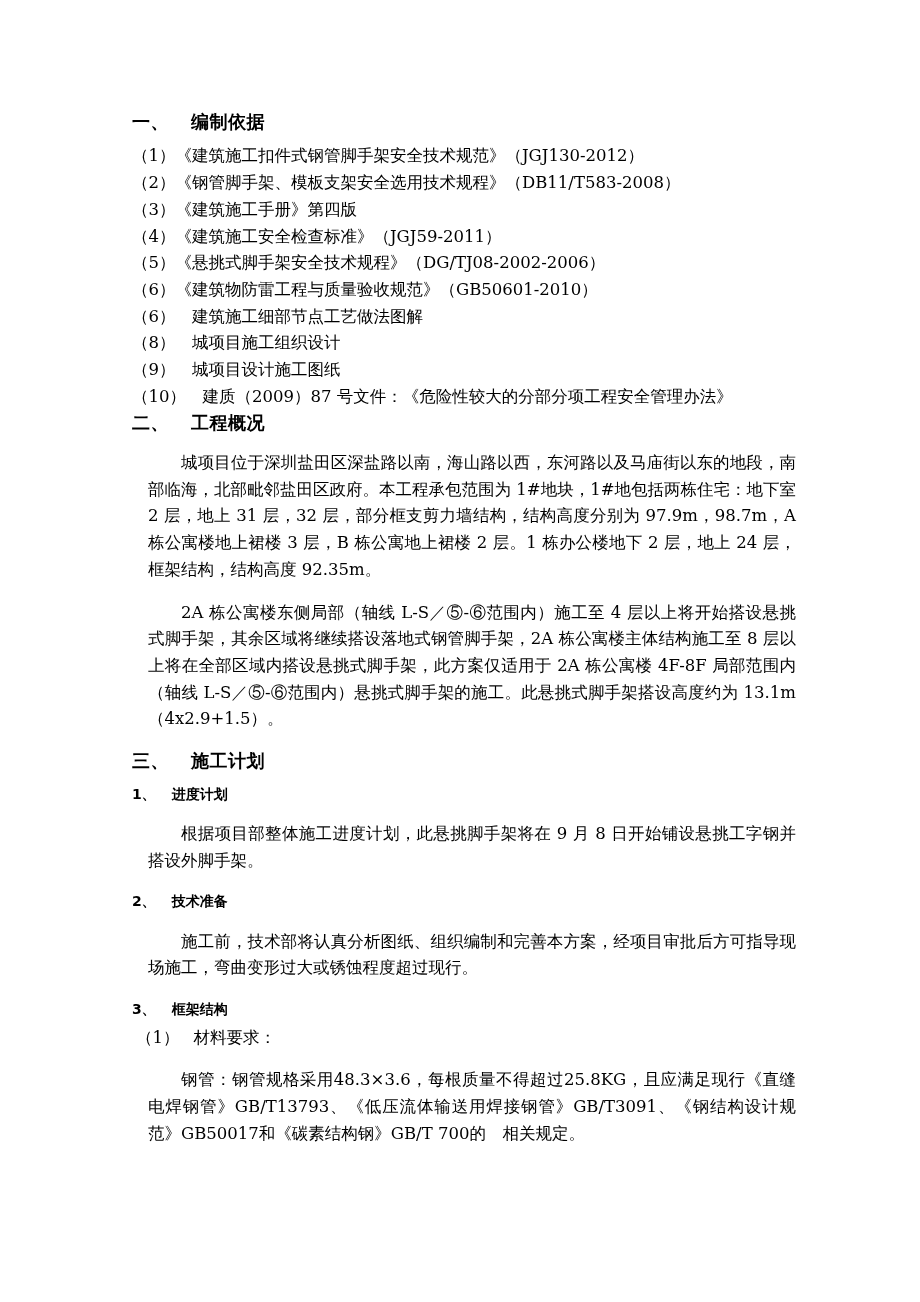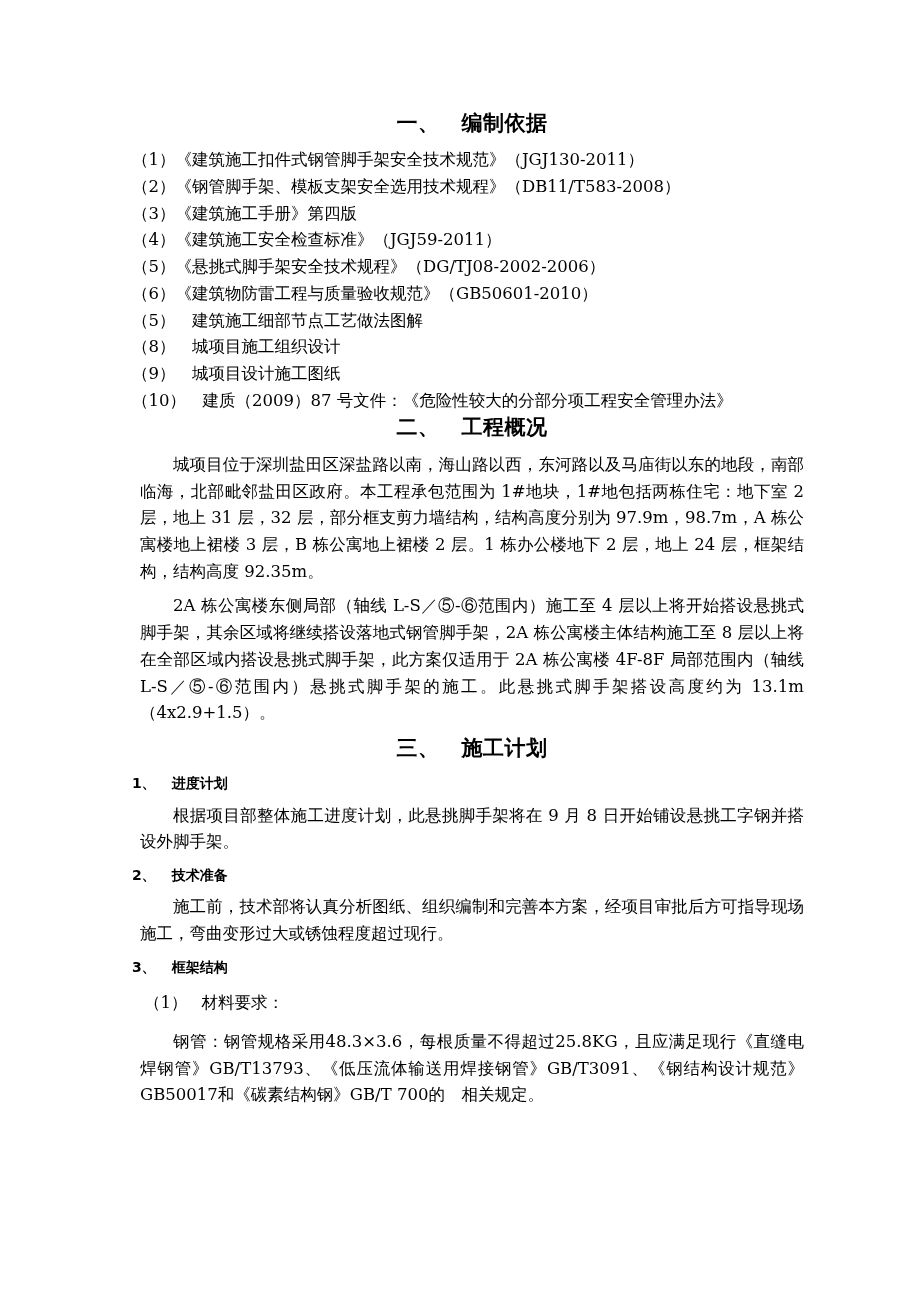--- a/index.html
+++ b/index.html
@@ -16,80 +16,79 @@
   .page {
     position: relative;
     width: 920px;
     height: 1302px;
     box-sizing: border-box;
     padding: 110px 108px 40px 132px;
     background: #ffffff;
   }
   h1.section-title {
     font-family: "DejaVu Sans", "Liberation Sans", sans-serif;
-    font-size: 21px;
+    font-size: 18px;
     font-weight: bold;
     margin: 0 0 10px 0;
     letter-spacing: 0.5px;
     line-height: 1.3;
-    text-align: center;
   }
   h1.section-title .num {
     margin-right: 22px;
   }
   .list-line {
     font-size: 16.5px;
     line-height: 1.62;
     margin: 0;
     white-space: nowrap;
   }
   .para {
     font-size: 16.5px;
     line-height: 1.62;
-    margin: 8px;
+    margin: 16px;
     text-align: justify;
     text-justify: inter-ideograph;
     text-indent: 2em;
   }
   .sub-head {
     font-family: "DejaVu Sans", "Liberation Sans", sans-serif;
     font-size: 14px;
     font-weight: bold;
     margin: 2px 0 0 0;
     line-height: 1.6;
   }
   .sub-head .sh-num {
     display: inline-block;
     margin-right: 16px;
   }
   .sec2 { margin-top: 14px; }
   .sec3 { margin-top: 16px; }
   .item-mat {
     font-size: 16.5px;
     line-height: 1.62;
-    margin: 12px;
+    margin: 4px;
   }
   .item-mat .mnum { margin-right: 14px; }
 </style>
 </head>
 <body>
 
 <div class="page">
 
   <h1 class="section-title">
     <span class="num">一、</span><span>编制依据</span>
   </h1>
 
-  <p class="list-line">（1）《建筑施工扣件式钢管脚手架安全技术规范》（JGJ130-2011）</p>
+  <p class="list-line">（1）《建筑施工扣件式钢管脚手架安全技术规范》（JGJ130-2012）</p>
   <p class="list-line">（2）《钢管脚手架、模板支架安全选用技术规程》（DB11/T583-2008）</p>
   <p class="list-line">（3）《建筑施工手册》第四版</p>
   <p class="list-line">（4）《建筑施工安全检查标准》（JGJ59-2011）</p>
   <p class="list-line">（5）《悬挑式脚手架安全技术规程》（DG/TJ08-2002-2006）</p>
   <p class="list-line">（6）《建筑物防雷工程与质量验收规范》（GB50601-2010）</p>
-  <p class="list-line">（5）　建筑施工细部节点工艺做法图解</p>
+  <p class="list-line">（6）　建筑施工细部节点工艺做法图解</p>
   <p class="list-line">（8）　城项目施工组织设计</p>
   <p class="list-line">（9）　城项目设计施工图纸</p>
   <p class="list-line">（10）　建质（2009）87 号文件：《危险性较大的分部分项工程安全管理办法》</p>
 
   <h1 class="section-title sec2">
     <span class="num">二、</span><span>工程概况</span>
   </h1>
 
   <p class="para">城项目位于深圳盐田区深盐路以南，海山路以西，东河路以及马庙街以东的地段，南部临海，北部毗邻盐田区政府。本工程承包范围为 1#地块，1#地包括两栋住宅：地下室 2 层，地上 31 层，32 层，部分框支剪力墙结构，结构高度分别为 97.9m，98.7m，A 栋公寓楼地上裙楼 3 层，B 栋公寓地上裙楼 2 层。1 栋办公楼地下 2 层，地上 24 层，框架结构，结构高度 92.35m。</p>
   <p class="para">2A 栋公寓楼东侧局部（轴线 L-S／⑤-⑥范围内）施工至 4 层以上将开始搭设悬挑式脚手架，其余区域将继续搭设落地式钢管脚手架，2A 栋公寓楼主体结构施工至 8 层以上将在全部区域内搭设悬挑式脚手架，此方案仅适用于 2A 栋公寓楼 4F-8F 局部范围内（轴线 L-S／⑤-⑥范围内）悬挑式脚手架的施工。此悬挑式脚手架搭设高度约为 13.1m（4x2.9+1.5）。</p>

